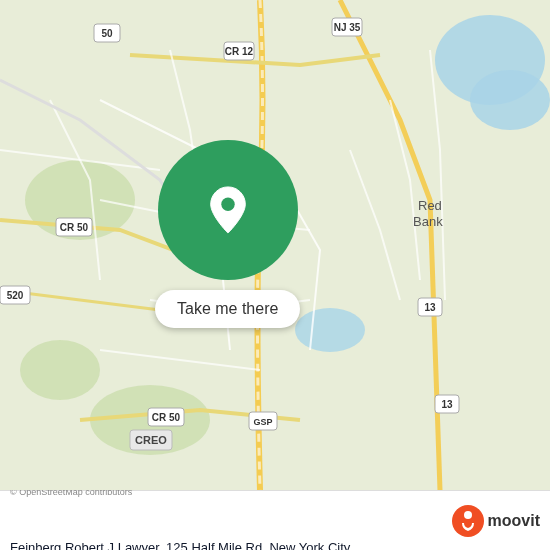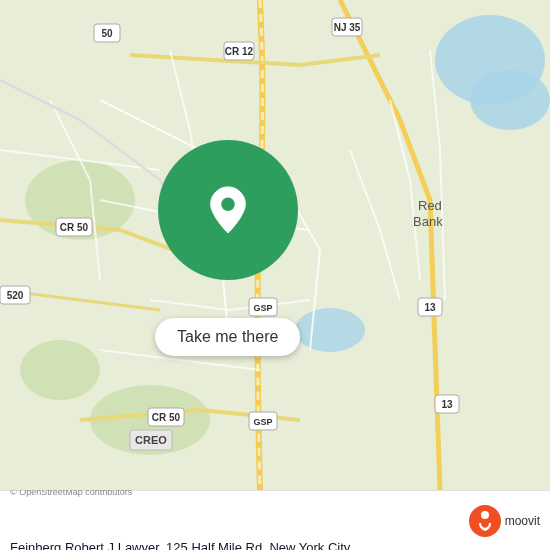--- a/index.html
+++ b/index.html
@@ -29,21 +29,20 @@
 
     
     #callout {
       position: absolute;
       top: 140px;
       left: 155px;
       display: flex;
       flex-direction: column;
       align-items: center;
       z-index: 10;
-      gap: 28px;
     }
 
     #green-circle {
       width: 140px;
       height: 140px;
       background-color: #2e9e5e;
       border-radius: 50%;
       display: flex;
       align-items: center;
       justify-content: center;
@@ -106,22 +105,22 @@
       gap: 4px;
       flex-shrink: 0;
     }
 
     #moovit-icon {
       width: 32px;
       height: 32px;
     }
 
     #moovit-text {
-      font-size: 12px;
-      font-weight: normal;
+      font-size: 16px;
+      font-weight: bold;
       color: #333;
     }
   </style>
 </head>
 <body>
 
 <div id="map-container">
 
   <svg id="map-svg" viewBox="0 0 550 490" xmlns="http://www.w3.org/2000/svg">
 

